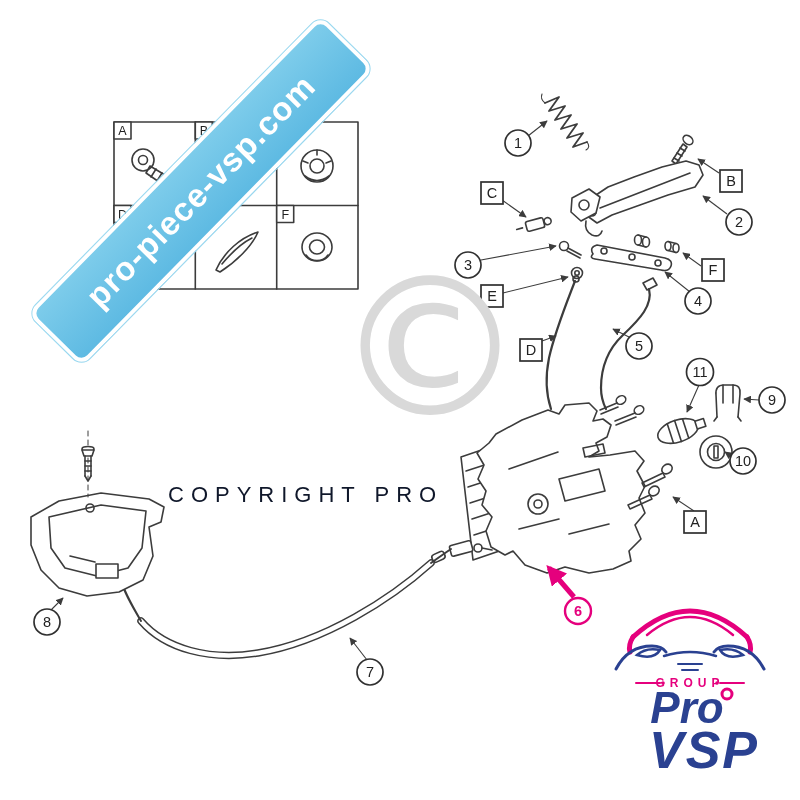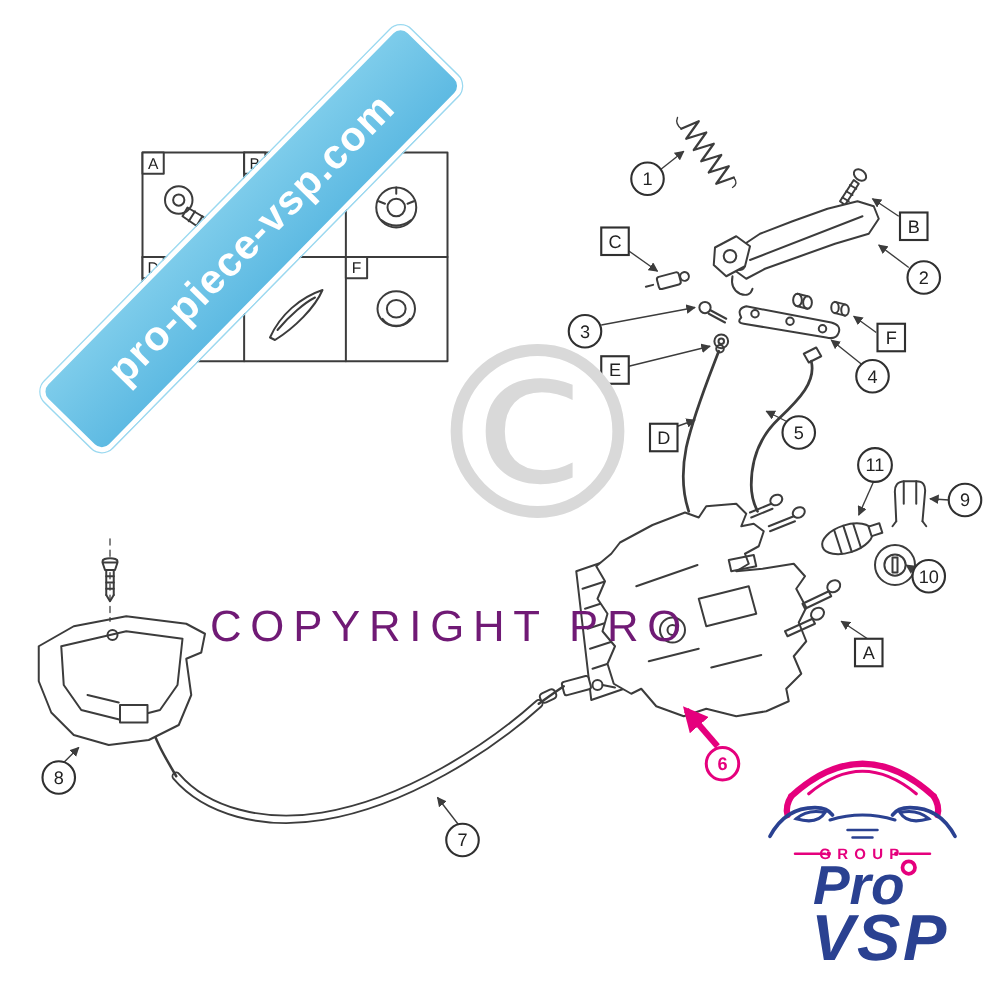--- a/index.html
+++ b/index.html
@@ -4,22 +4,22 @@
 <style>
   html,body{margin:0;padding:0;background:#fff;}
   #canvas{position:relative;width:800px;height:800px;background:#fff;overflow:hidden;
           font-family:"Liberation Sans",sans-serif;}
 
   
   .wm-sym{position:absolute;left:330px;top:248px;width:200px;height:200px;
           display:flex;align-items:center;justify-content:center;
           font-size:192px;color:#d9d9d9;font-family:"DejaVu Sans",sans-serif;
           pointer-events:none;}
-  .wm-text{position:absolute;left:168px;top:482px;font-size:35px;letter-spacing:7px;
-           color:#701a75;white-space:nowrap;pointer-events:none;}
+  .wm-text{position:absolute;left:168px;top:482px;font-size:22px;letter-spacing:7px;
+           color:#0f172a;white-space:nowrap;pointer-events:none;}
 
   
   .ribbon{position:absolute;left:-8px;top:153px;width:418px;height:76px;
           transform:rotate(-45.5deg);
           background:linear-gradient(180deg,#7fcdeb 0%,#5cb9e2 100%);
           border-radius:12px;
           box-shadow:inset 0 0 0 4px #fff,0 0 0 1px #9ad9f0;
           display:flex;align-items:center;justify-content:center;}
   .ribbon span{color:#fff;font-weight:bold;font-size:33px;letter-spacing:1px;}
 

